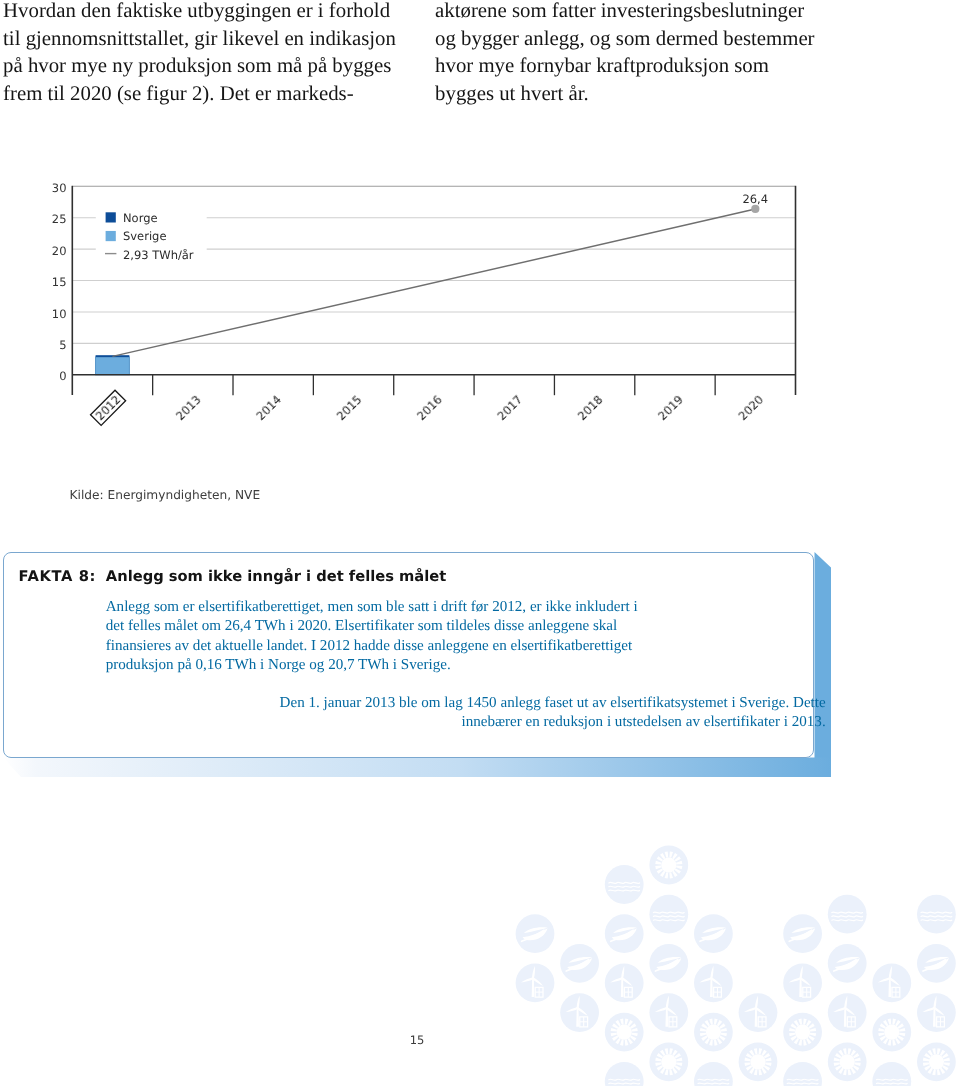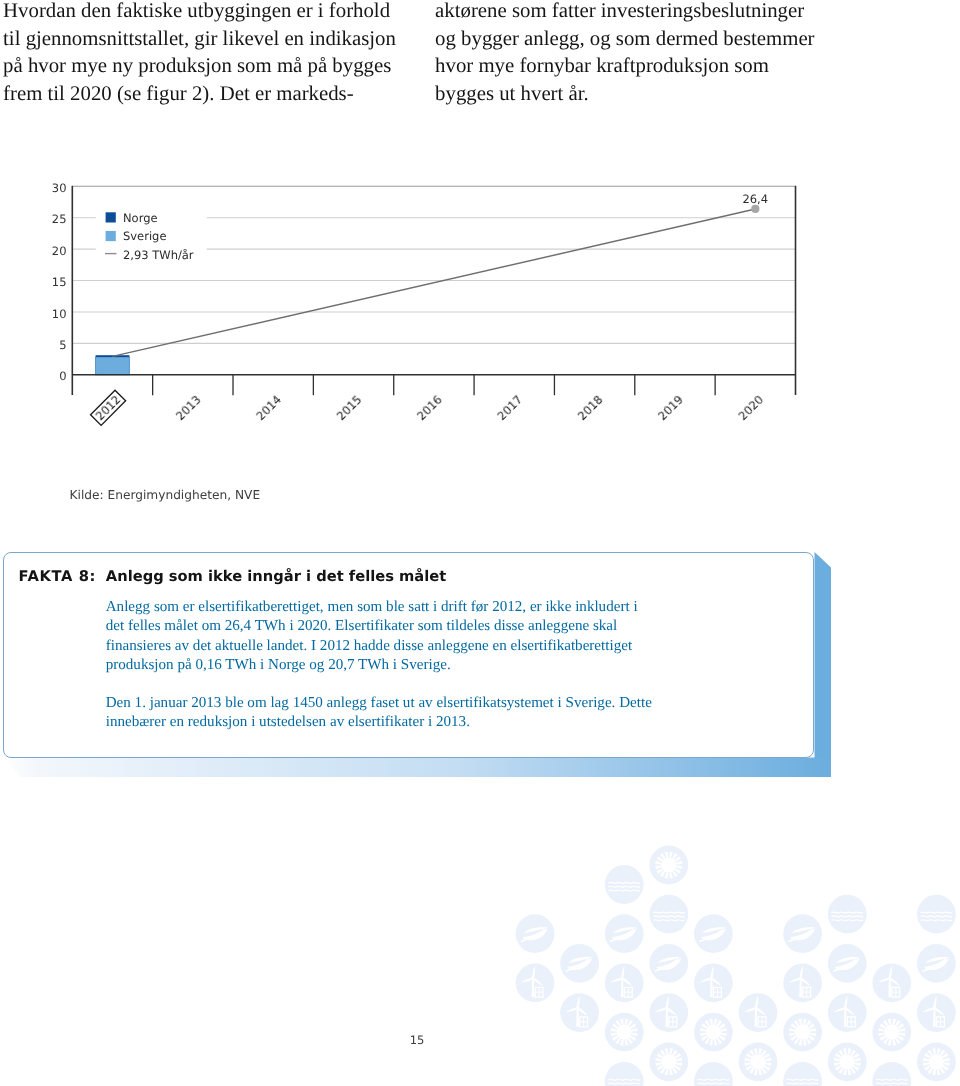--- a/index.html
+++ b/index.html
@@ -25,21 +25,21 @@
   .fig-source{position:absolute;left:69.5px;top:488.3px;font-family:"DejaVu Sans",sans-serif;font-size:12.2px;color:#3d3d3d;white-space:pre;}
 
   
   .factbox-wrap{position:absolute;left:0px;top:549px;width:860px;height:240px;}
   .factbox-shadow{position:absolute;left:0;top:0;width:860px;height:240px;}
   .factbox{position:absolute;left:3.1px;top:3.0px;width:811.4px;height:205.5px;border:1.4px solid #7aa7cf;border-radius:8px;background:#fff;box-sizing:border-box;}
   .fb-head{position:absolute;left:14.5px;top:14.5px;font-size:14.7px;color:#141414;font-weight:bold;font-family:"DejaVu Sans",sans-serif;white-space:pre;}
   .fb-head .fb-label{letter-spacing:0.62px;margin-right:4.6px;}
   .fb-body{position:absolute;left:101.6px;top:44.7px;width:720px;font-size:15.1px;line-height:19.4px;color:#0369a1;font-family:Liberation Serif, serif;}
   .fb-p{margin:0 0 18.3px 0;}
-  .fb-p:last-child{margin-bottom:8px;}
+  .fb-p:last-child{margin-bottom:8px;text-align:right;}
   .tline{white-space:pre;}
 
   
   .pageno{position:absolute;left:409.8px;top:1033.3px;font-size:11.5px;color:#3c3c3c;font-family:"DejaVu Sans",sans-serif;}
 
   
   .watermark{position:absolute;left:0;top:0;width:960px;height:1086px;pointer-events:none;}
 </style>
 </head>
 <body>

